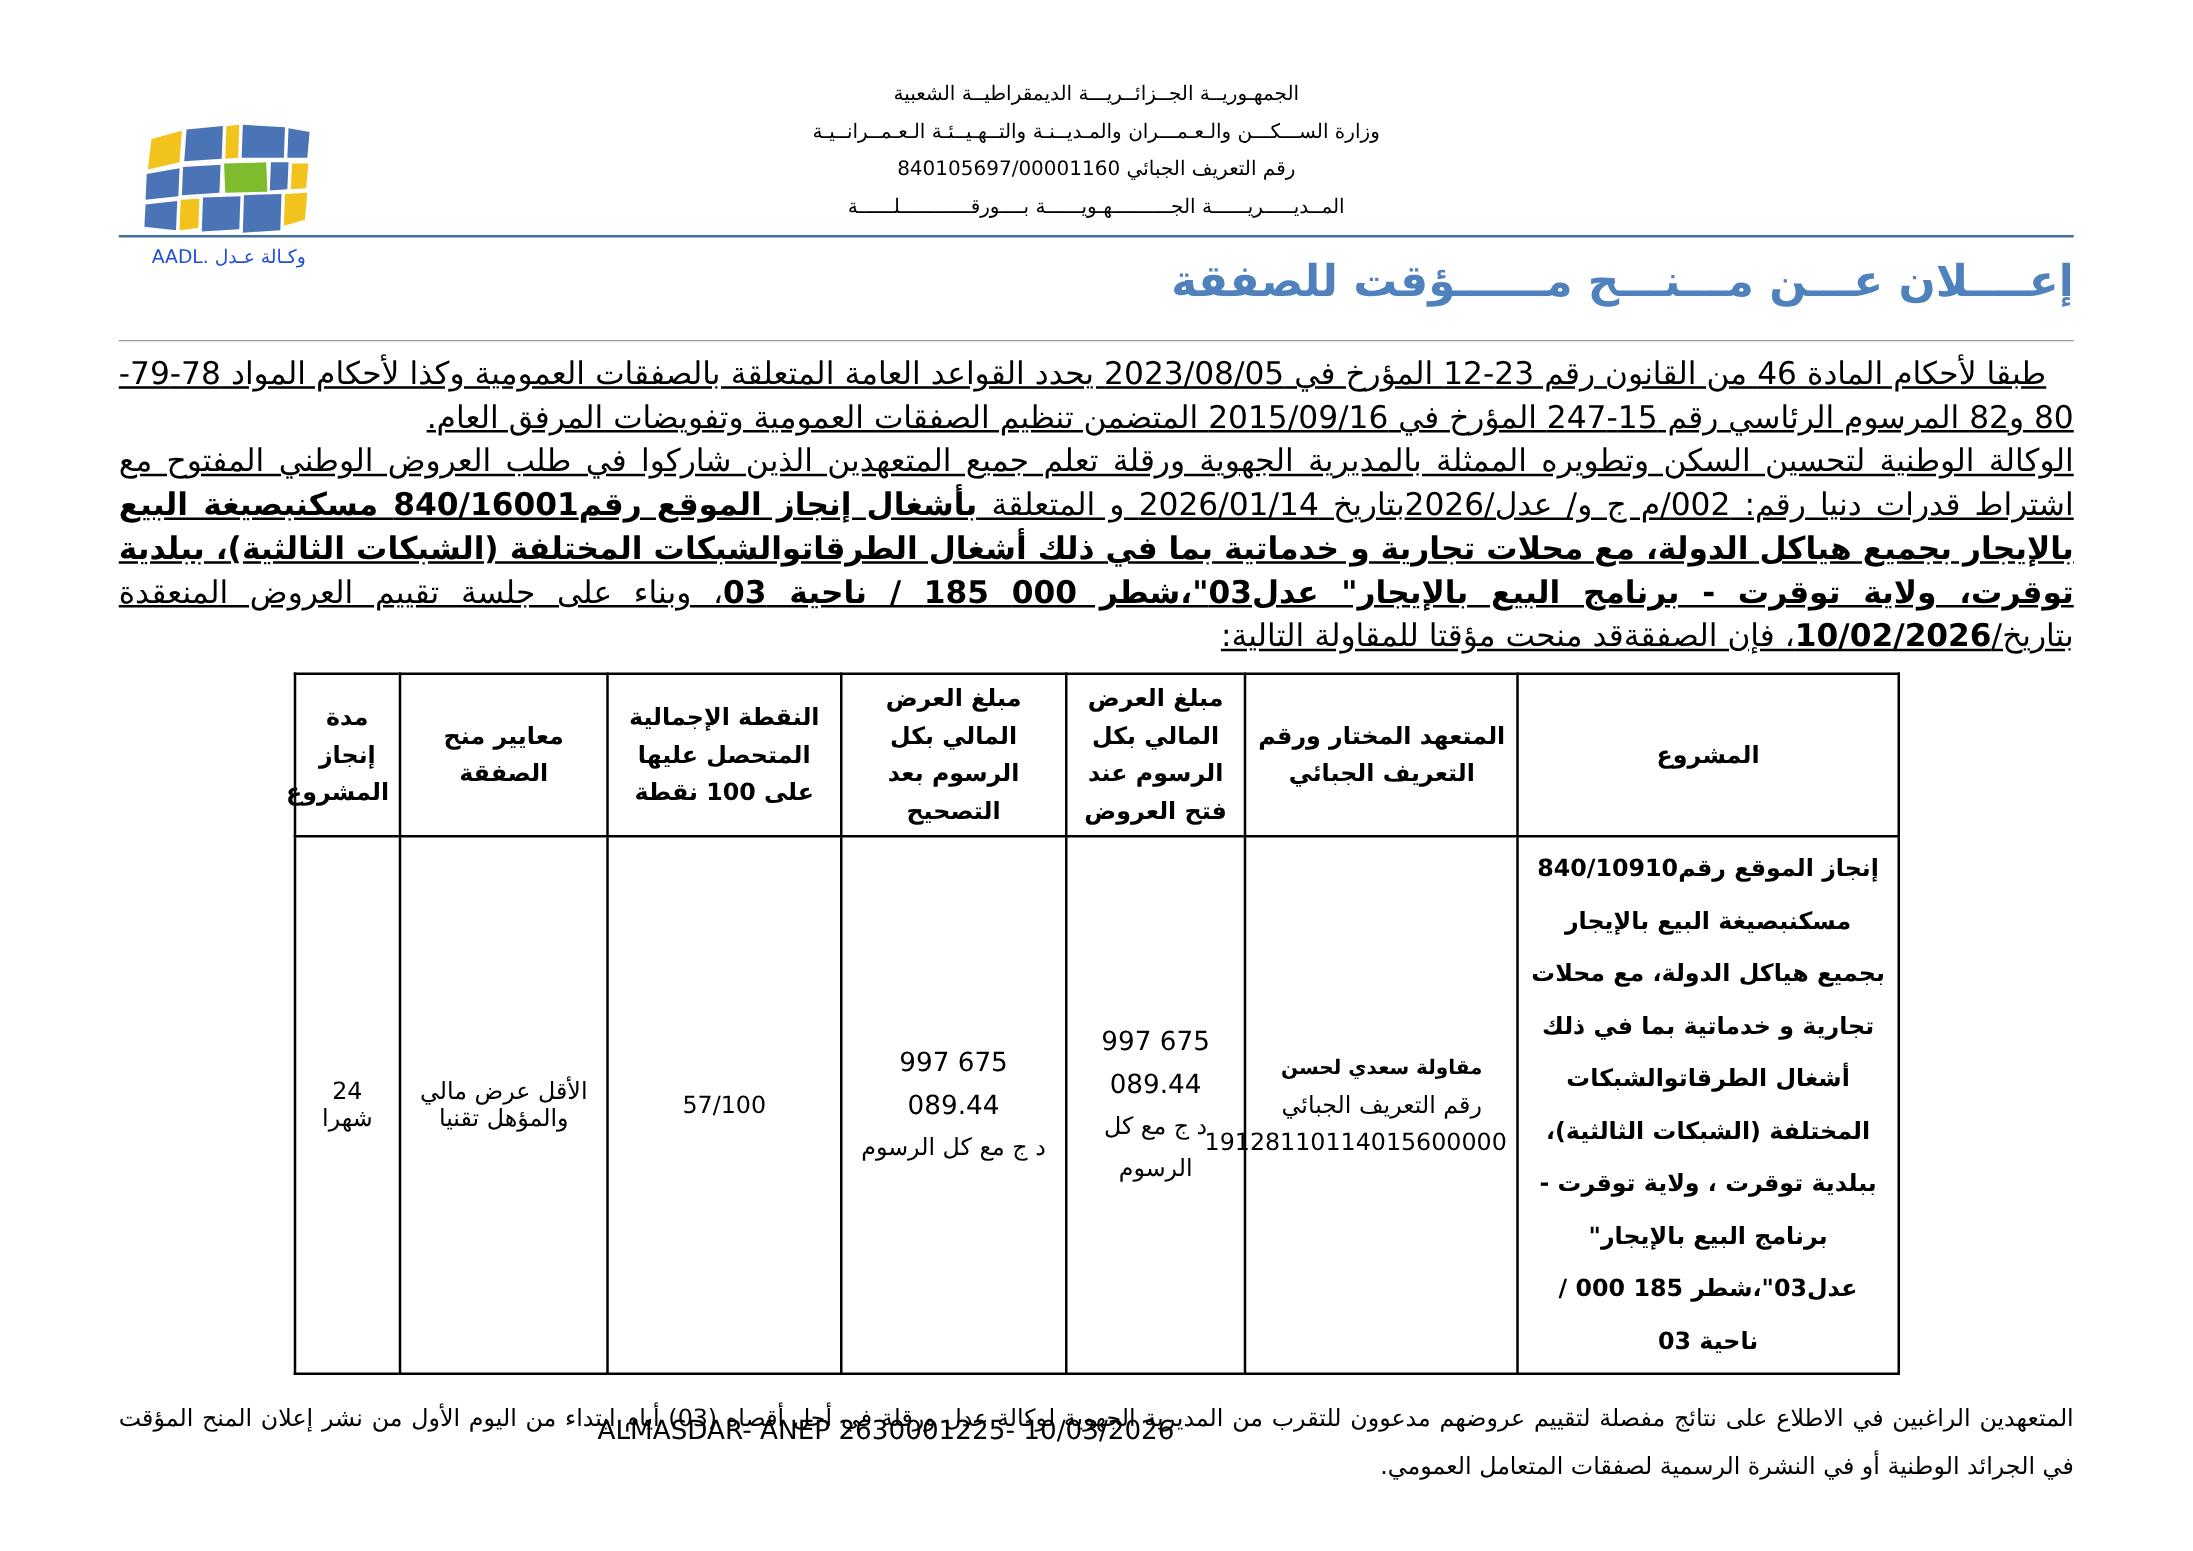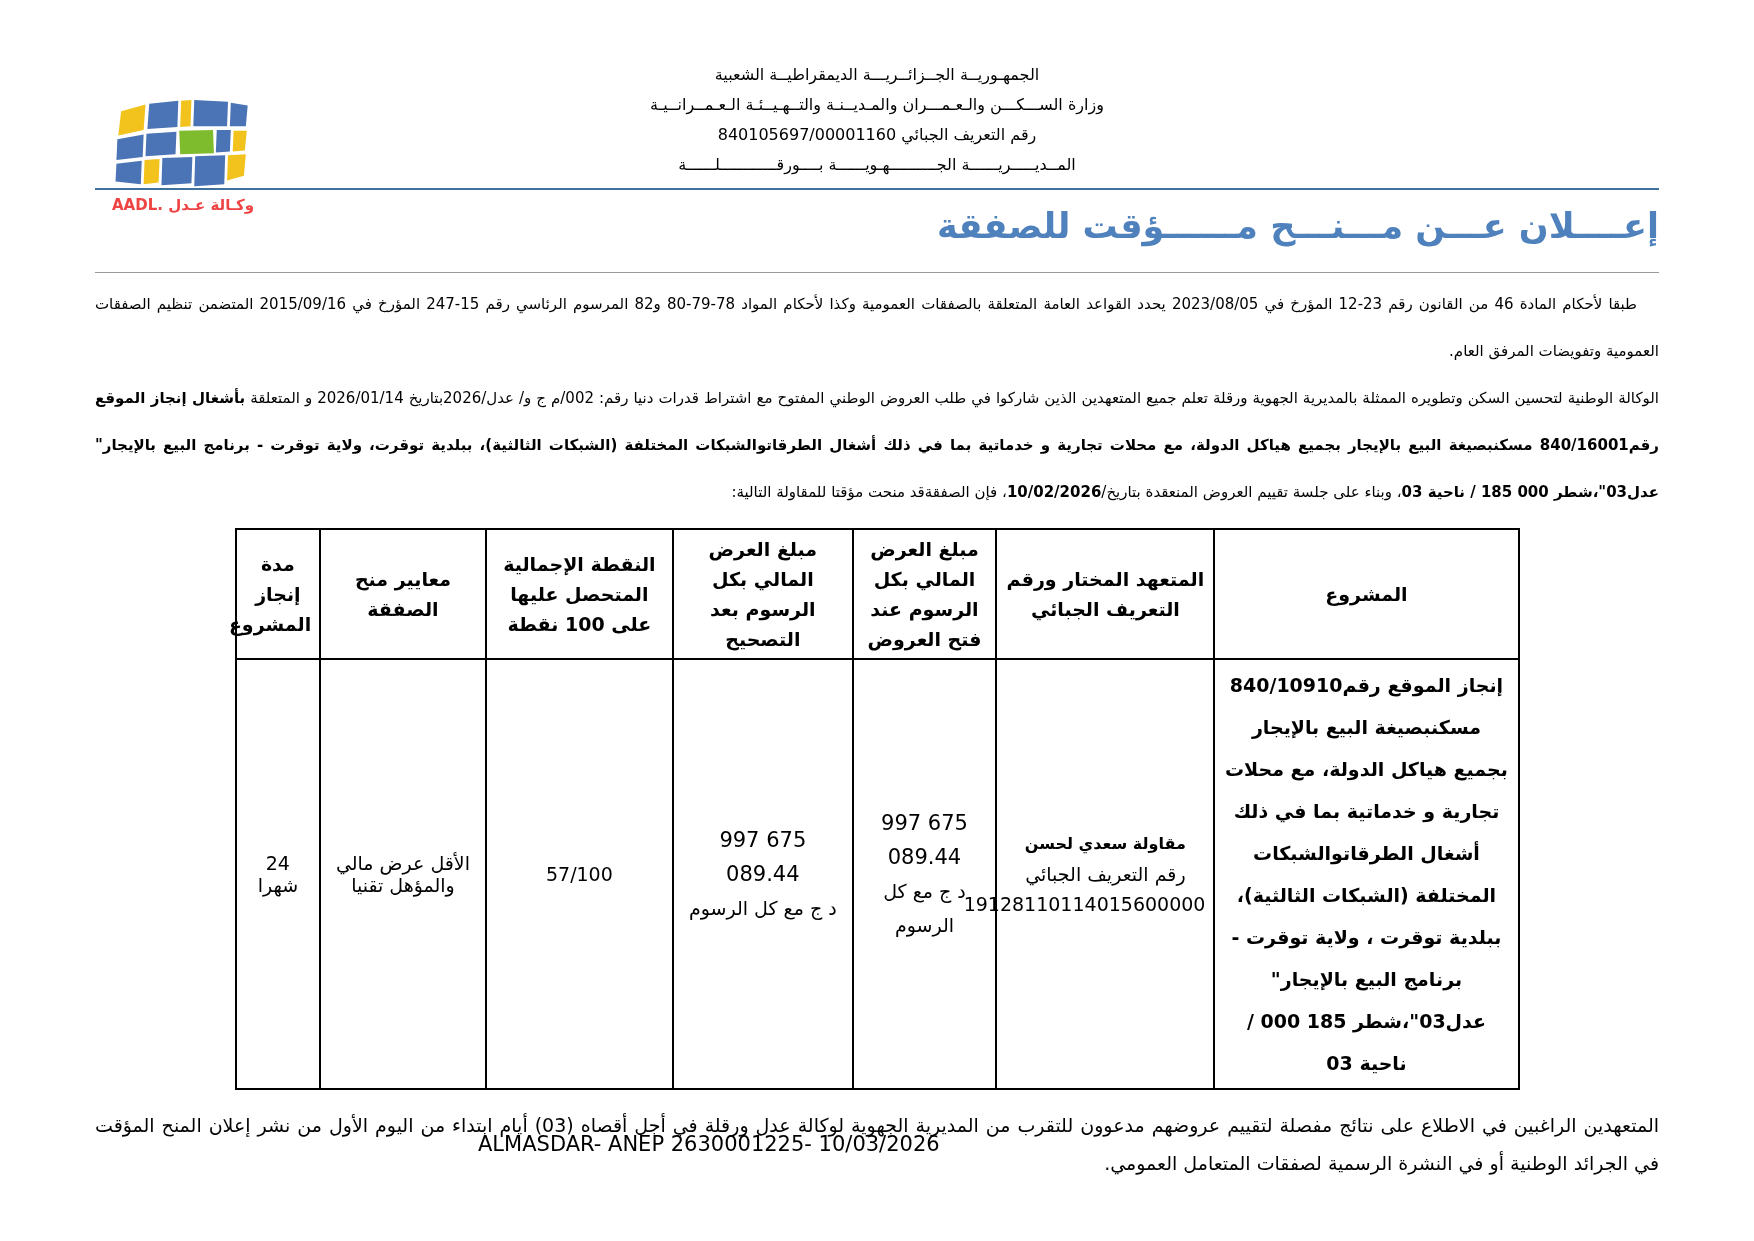--- a/index.html
+++ b/index.html
@@ -6,33 +6,33 @@
   html,body { background:#ffffff; }
   body {
     width:1754px; height:1241px; position:relative; overflow:hidden;
     font-family:"DejaVu Sans", sans-serif; color:#000; direction:rtl;
   }
   .page { position:relative; width:100%; height:100%; padding:60px 95px 0 95px; }
 
   
   .logo { position:absolute; left:98px; top:92px; width:170px; text-align:center; }
   .logo svg { display:block; margin:0 auto; }
-  .logo-caption { color:#ef4444; font-weight:bold; font-size:15px; margin-top:2px; direction:rtl; }
+  .logo-caption { color:#1d4ed8; font-weight:normal; font-size:15px; margin-top:2px; direction:rtl; }
 
   
   .header-block { text-align:center; font-size:16px; line-height:30px; }
   .header-block div { white-space:nowrap; }
 
   .rule-1 { border:none; border-top:2.5px solid #41719c; margin-top:8px; }
   .doc-title { text-align:right; color:#4f81bd; font-weight:bold; font-size:35px; margin-top:16px; letter-spacing:1px; }
   .rule-2 { border:none; border-top:1.5px solid #9a9a9a; margin-top:26px; }
 
   
   .intro { margin-top:8px; }
-  .intro p { font-size:15px; line-height:47px; text-align:justify; text-align-last:right; }
+  .intro p { font-size:25px; line-height:35px; text-align:justify; text-align-last:right;text-decoration:underline; }
   .intro .p1 { text-indent:22px; }
   .intro b { font-weight:bold; }
 
   
   table.award { width:1285px; margin:12px auto 0 auto; border-collapse:collapse; direction:rtl; table-layout:fixed; }
   table.award th, table.award td { border:2px solid #000; text-align:center; vertical-align:middle; padding:4px 8px; }
   table.award th { font-weight:bold; font-size:19px; line-height:30px; height:104px; }
   table.award td { font-size:19px; height:255px; }
   td.project-cell { font-weight:bold; font-size:20px; line-height:42px; padding:0 14px; }
   .bidder-name { font-weight:bold; font-size:16px; line-height:30px; }

